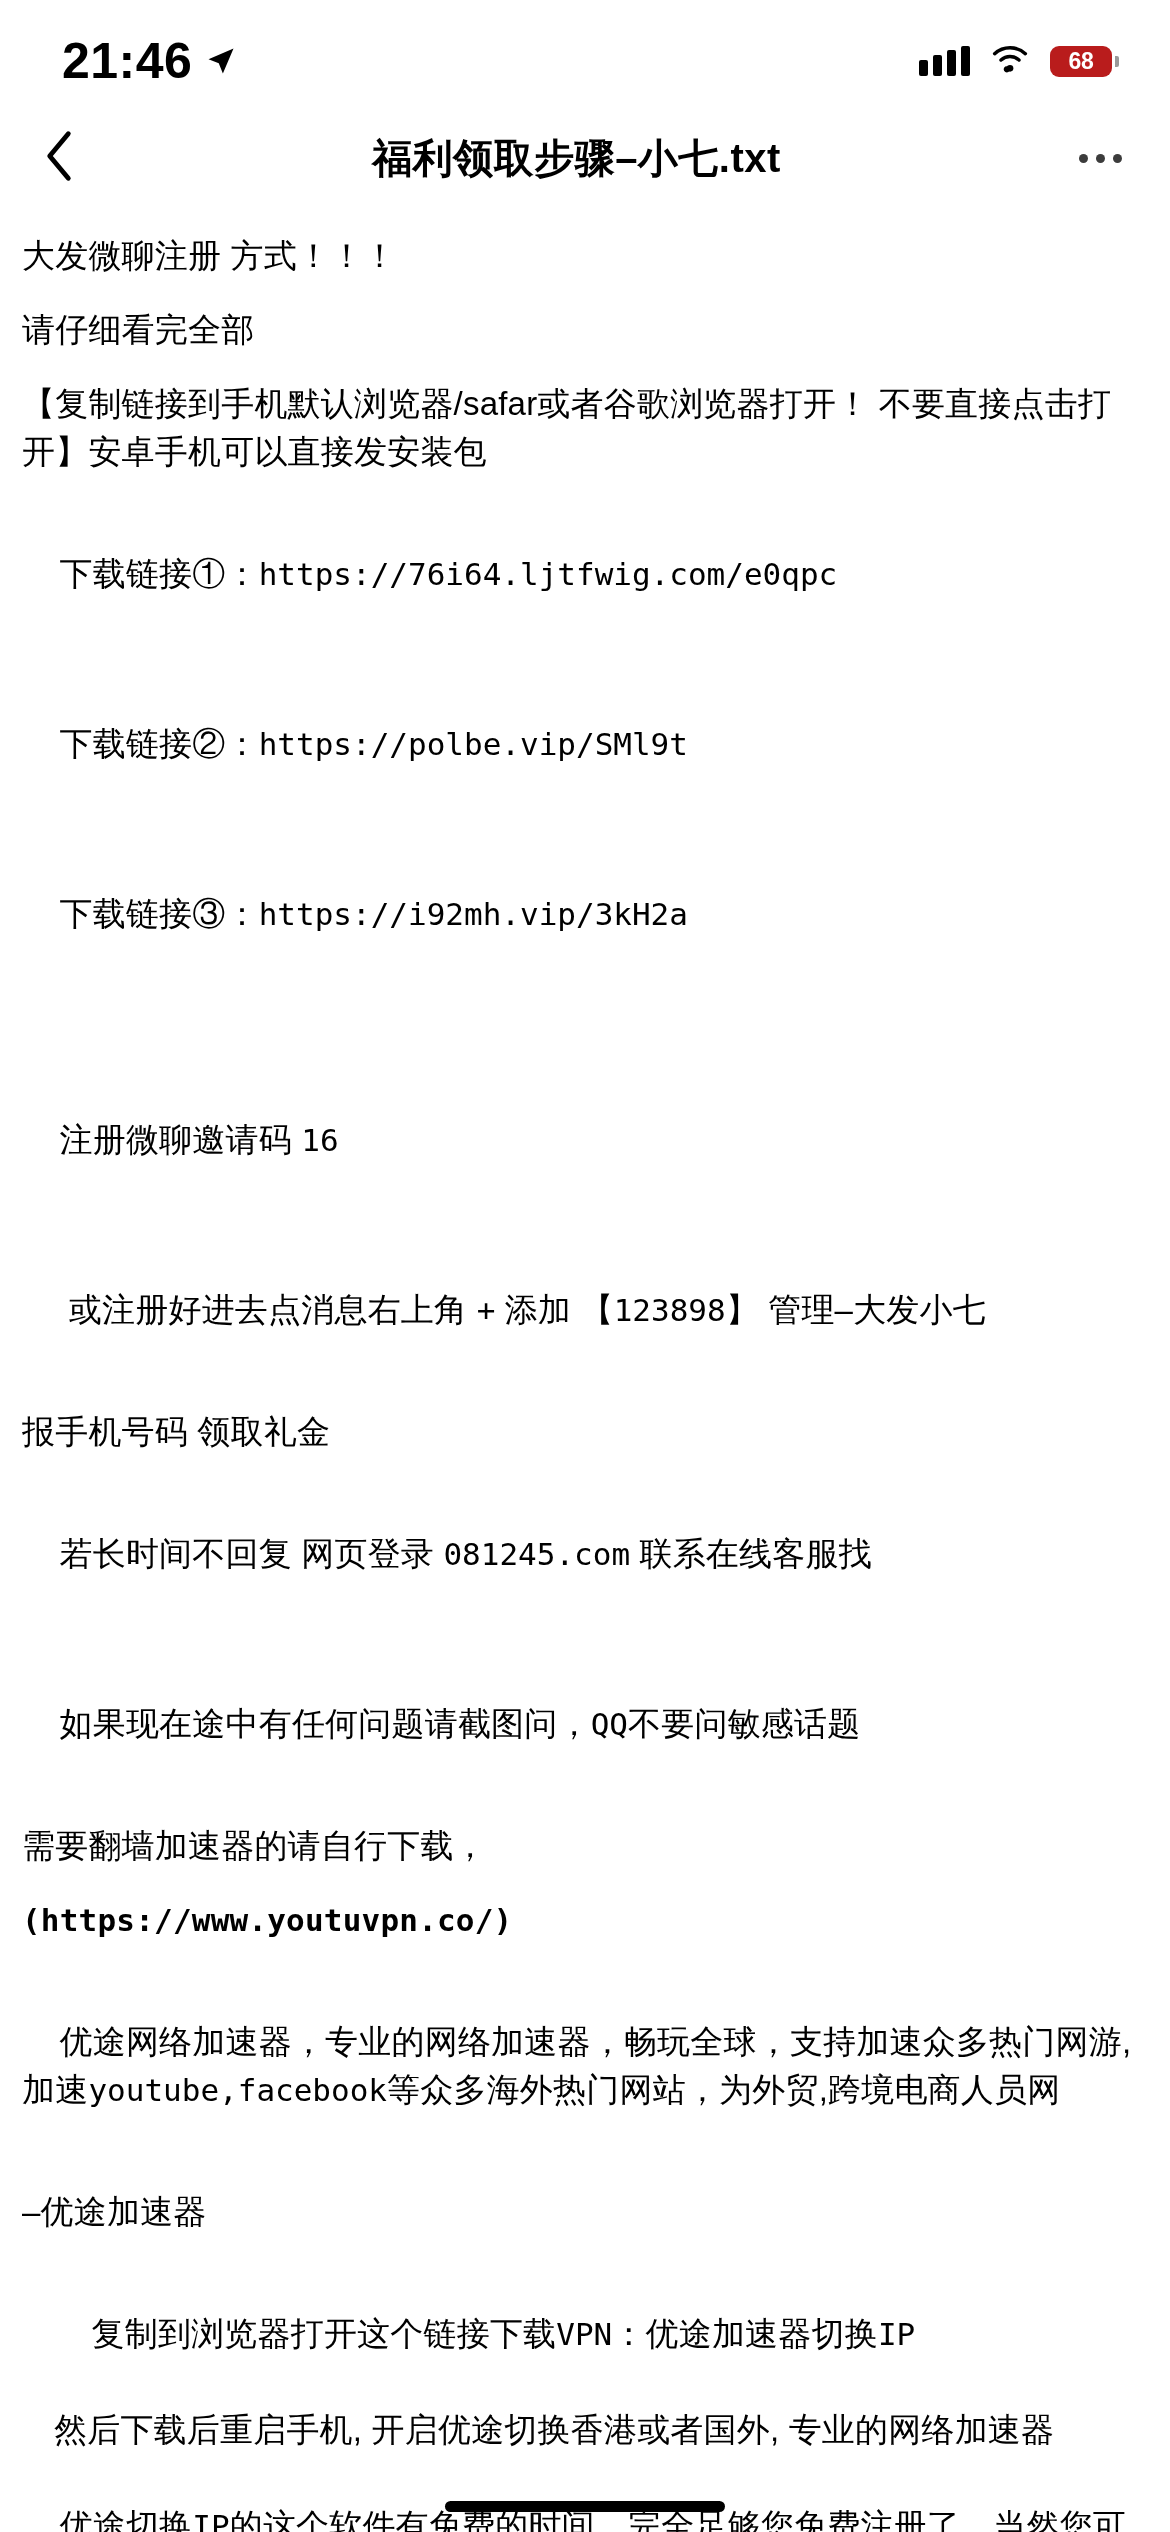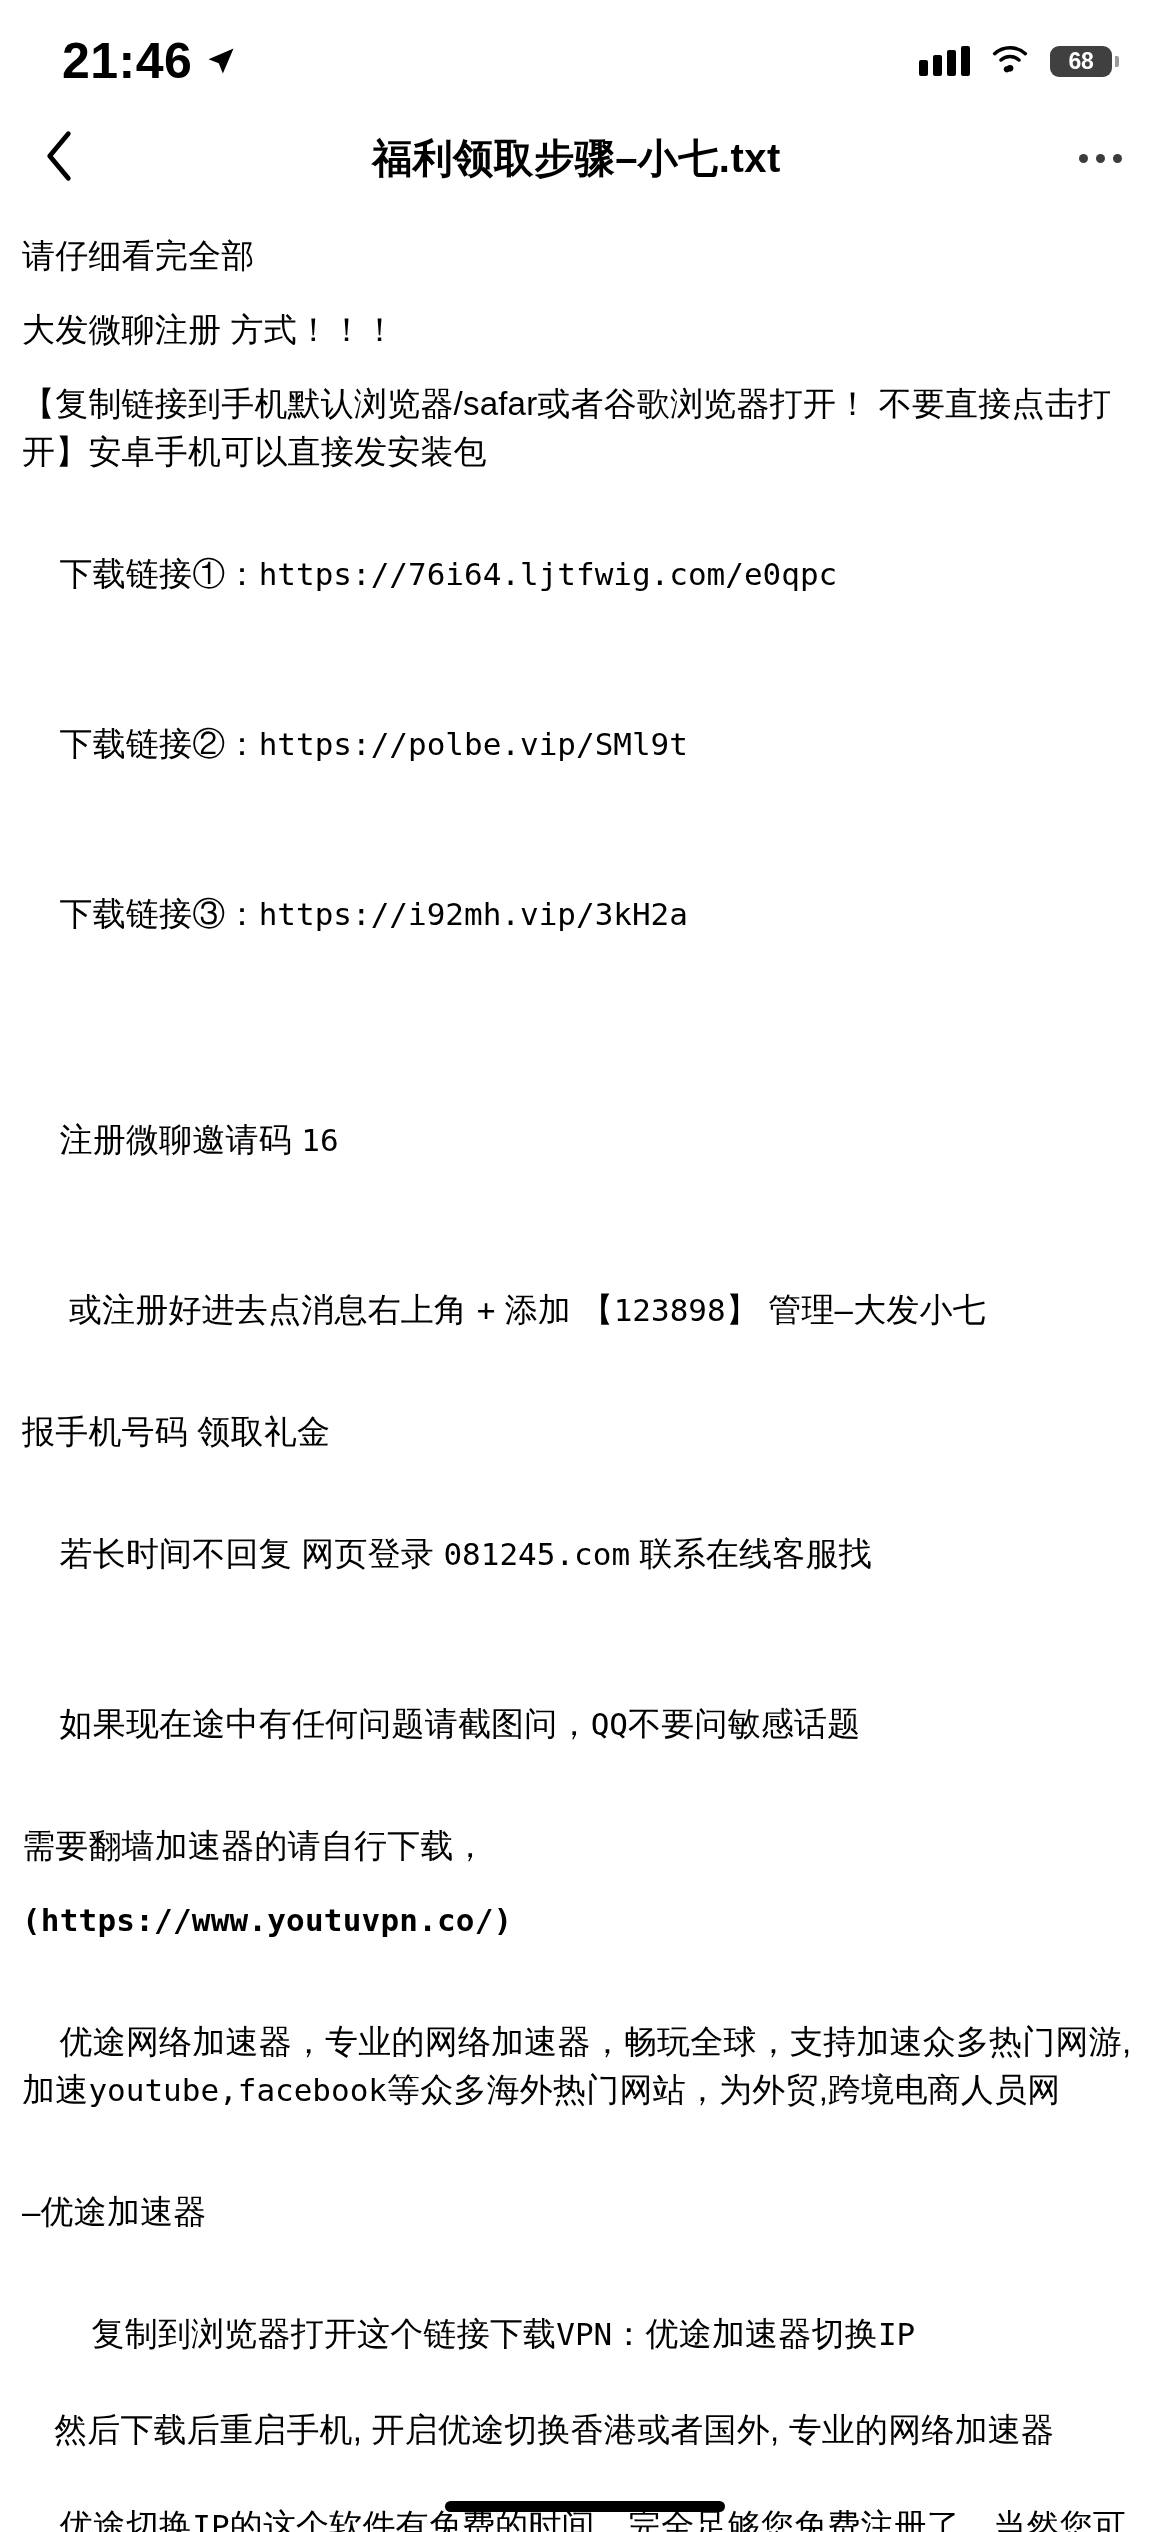--- a/index.html
+++ b/index.html
@@ -56,21 +56,21 @@
   .signal i:nth-child(1) { height: 16px; }
   .signal i:nth-child(2) { height: 21px; }
   .signal i:nth-child(3) { height: 26px; }
   .signal i:nth-child(4) { height: 30px; }
 
   .battery {
     position: relative;
     width: 62px;
     height: 31px;
     border-radius: 9px;
-    background: #404040;
+    background: #b91c1c;
     display: flex;
     align-items: center;
     justify-content: center;
   }
   .battery span {
     color: #fff;
     font-size: 23px;
     font-weight: 600;
     letter-spacing: -0.3px;
   }
@@ -212,22 +212,22 @@
   <div class="nav-title">福利领取步骤–小七.txt</div>
   <div class="nav-more">
     <i></i>
       <i></i>
       <i></i>
   </div>
 </div>
 
 <div class="doc">
 
+  <p class="line">大发微聊注册 方式！！！</p>
   <p class="line">请仔细看完全部</p>
-  <p class="line">大发微聊注册 方式！！！</p>
   <p class="line">【复制链接到手机默认浏览器/safar或者谷歌浏览器打开！ 不要直接点击打开】安卓手机可以直接发安装包</p>
 
   <p class="line mix">
     <span>下载链接①：</span><span class="m">https://76i64.ljtfwig.com/e0qpc</span>
   </p>
 
   <p class="line mix">
     <span>下载链接②：</span><span class="m">https://polbe.vip/SMl9t</span>
   </p>
 

